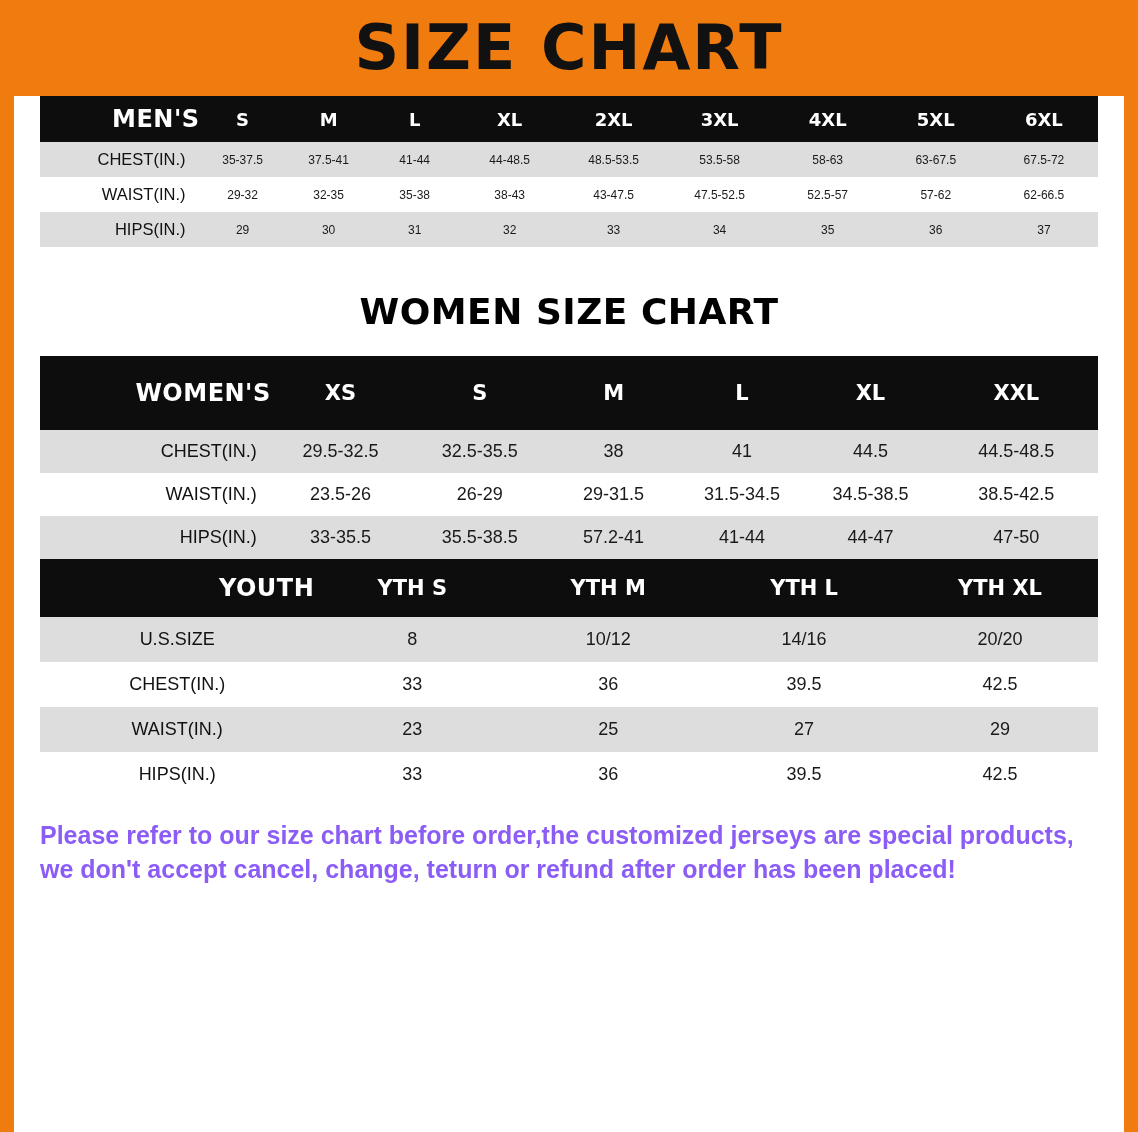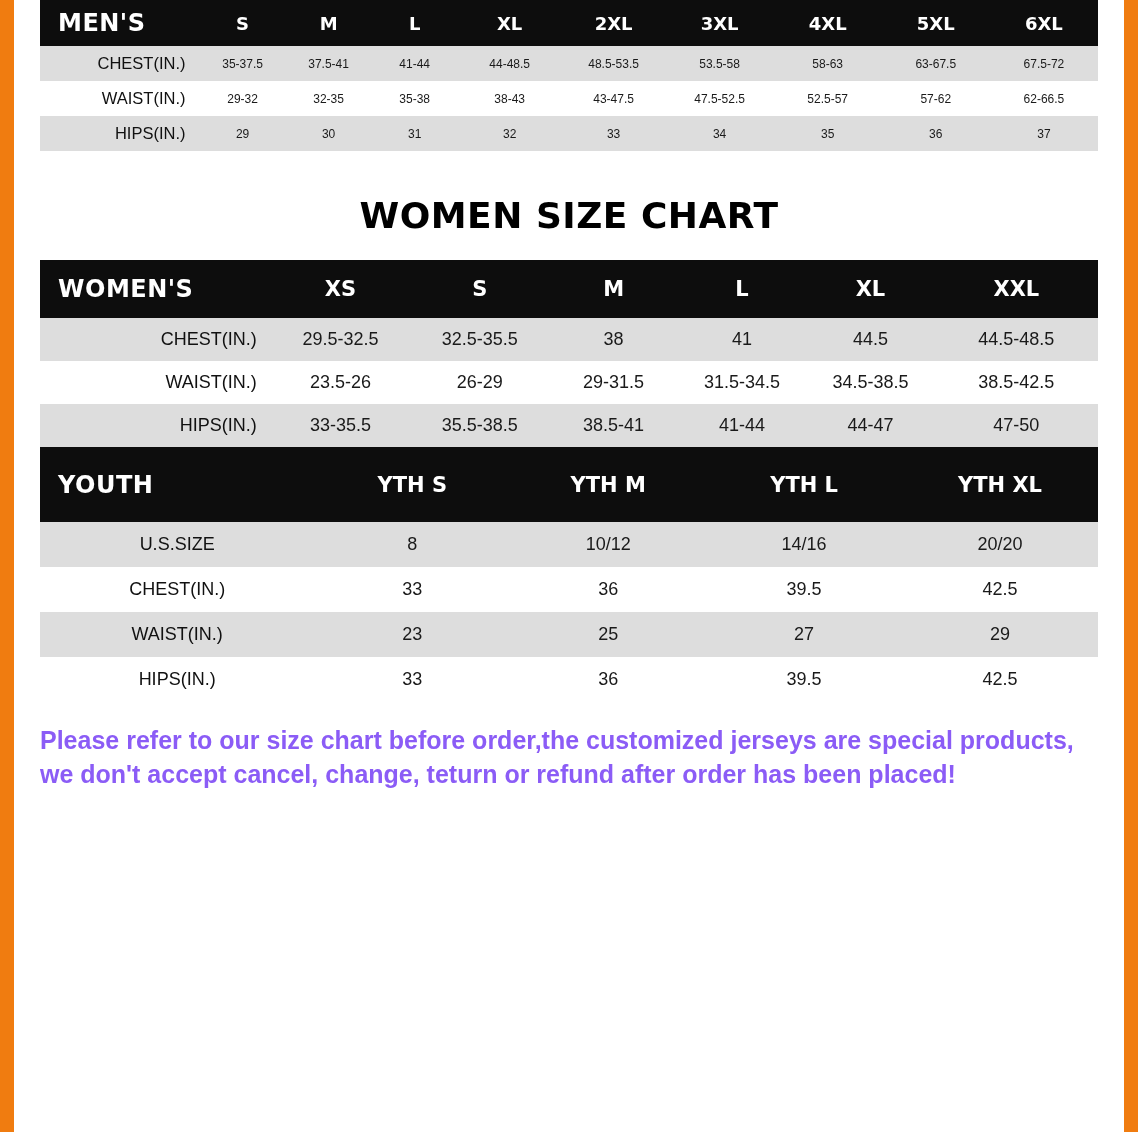--- a/index.html
+++ b/index.html
@@ -81,21 +81,21 @@
   }
   .hdr-row td {
     background: #0d0d0d;
     color: #ffffff;
     height: 46px;
     font-size: 19px;
     font-weight: bold;
     font-family: "DejaVu Sans", sans-serif;
   }
   .hdr-row td.first {
-    text-align: left;
+    text-align: right;
     padding-left: 18px;
     font-size: 23px;
     letter-spacing: 0.5px;
   }
   .data-row td {
     height: 35px;
     font-size: 17px;
     color: #1a1a1a;
   }
   .data-row td.first {
@@ -107,26 +107,26 @@
   .shade-a td { background: #dddddd; }
   .shade-b td { background: #ffffff; }
 
   
   #men-table .hdr-row td { font-size: 18px; }
   #men-table .hdr-row td.first { font-size: 24px; }
   #men-table .data-row td { font-size: 12px; height: 35px; }
   #men-table .data-row td.first { font-size: 16.5px; }
 
   
-  #women-table .hdr-row td { height: 58px; font-size: 21px; }
+  #women-table .hdr-row td { height: 74px; font-size: 21px; }
   #women-table .hdr-row td.first { font-size: 24px; }
   #women-table .data-row td { height: 43px; font-size: 18px; }
 
   
-  #youth-table .hdr-row td { height: 75px; font-size: 21px; }
+  #youth-table .hdr-row td { height: 58px; font-size: 21px; }
   #youth-table .hdr-row td.first { font-size: 24px; }
   #youth-table .data-row td { height: 45px; font-size: 18px; }
   #youth-table .data-row td.first { text-align: center; padding-right: 0; }
 
   .note {
     margin: 22px auto 0 auto;
     width: 1062px;
     color: #8b5cf6;
     font-family: "Liberation Sans", sans-serif;
     font-size: 25px;
@@ -135,20 +135,23 @@
     font-weight: bold;
   }
 </style>
 </head>
 <body>
 
 <div class="page">
   <div class="left-stripe"></div>
   <div class="right-stripe"></div>
 
+  <div class="banner">
+    <div class="banner-title">SIZE CHART</div>
+  </div>
 
   <div class="content">
 
 
     <table id="men-table">
       <colgroup>
         <col style="width:152px">
         <col style="width:82px">
           <col style="width:82px">
           <col style="width:82px">
@@ -248,21 +251,21 @@
           <td>26-29</td>
           <td>29-31.5</td>
           <td>31.5-34.5</td>
           <td>34.5-38.5</td>
           <td>38.5-42.5</td>
         </tr>
         <tr class="data-row shade-a">
           <td class="first">HIPS(IN.)</td>
           <td>33-35.5</td>
           <td>35.5-38.5</td>
-          <td>38.5-41</td>
+          <td>57.2-41</td>
           <td>41-44</td>
           <td>44-47</td>
           <td>47-50</td>
         </tr>
       </tbody>
     </table>
 
 
     <table id="youth-table">
       <colgroup>

